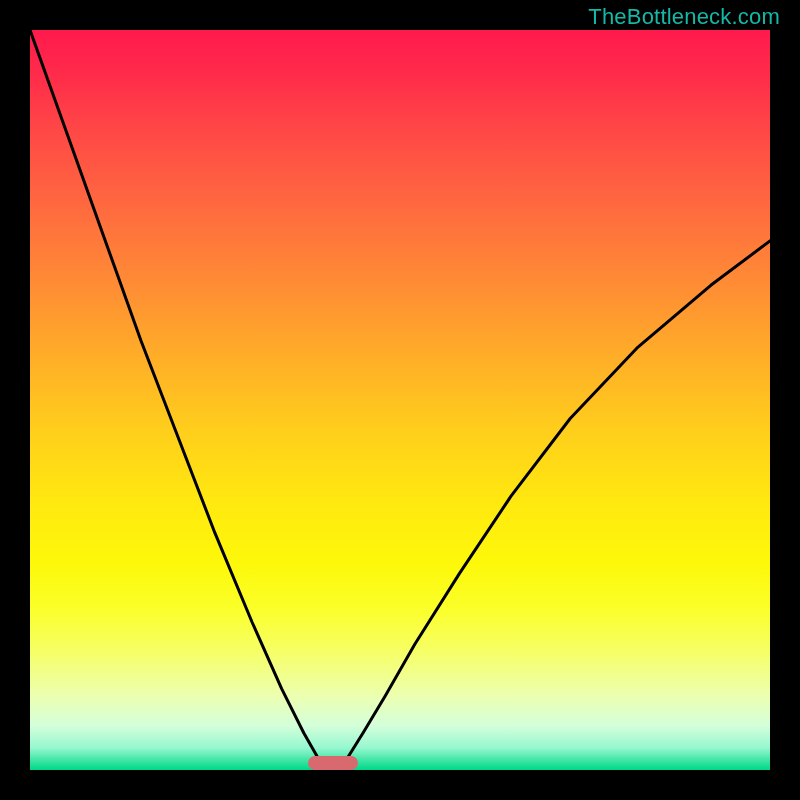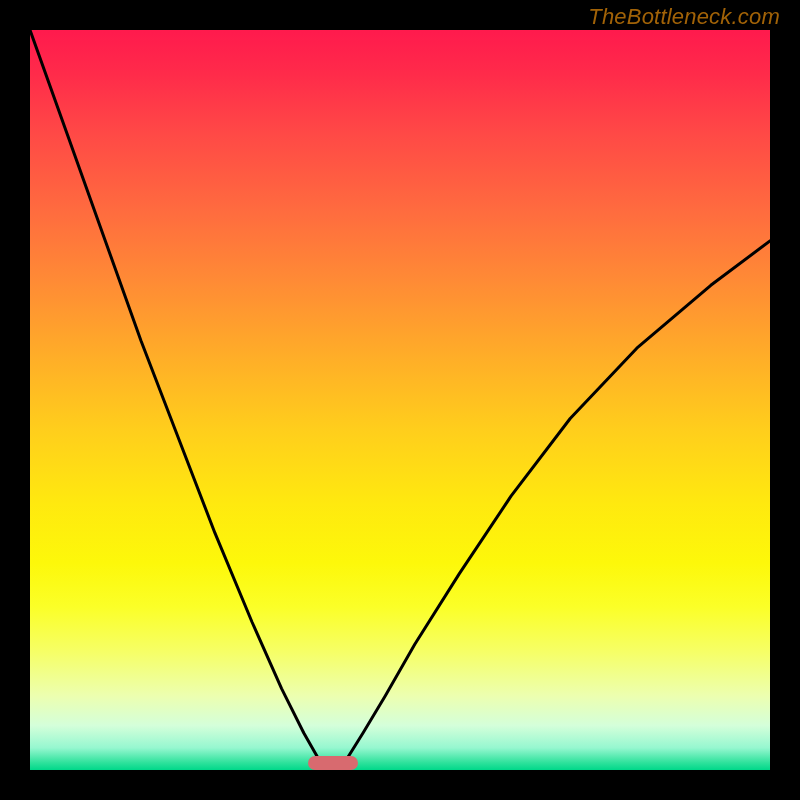--- a/index.html
+++ b/index.html
@@ -62,24 +62,23 @@
     border-radius: 7px;
     left: 283px;
     bottom: 0px;
   }
   .watermark {
     position: absolute;
     top: 4px;
     right: 20px;
     font-family: Arial, Helvetica, sans-serif;
     font-size: 22px;
-    color: #a16207;
+    color: #14b8a6;
     letter-spacing: 0.2px;
     user-select: none;
-    font-style: italic;
   }
 </style>
 </head>
 <body>
 
 <div class="frame">
 
   <div class="plot-area">
     <div class="gradient"></div>
 

